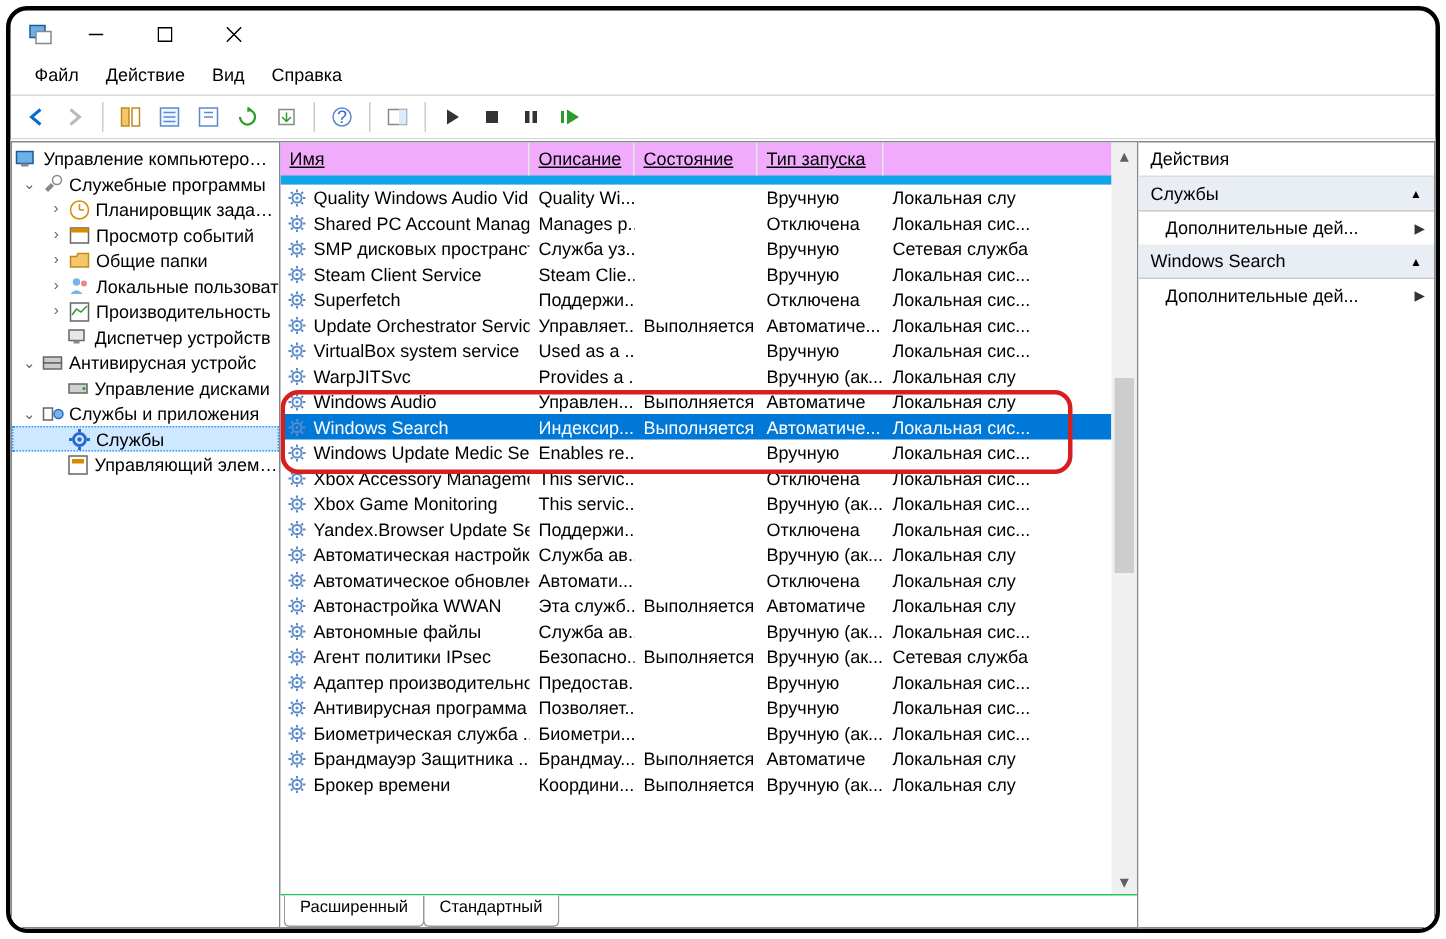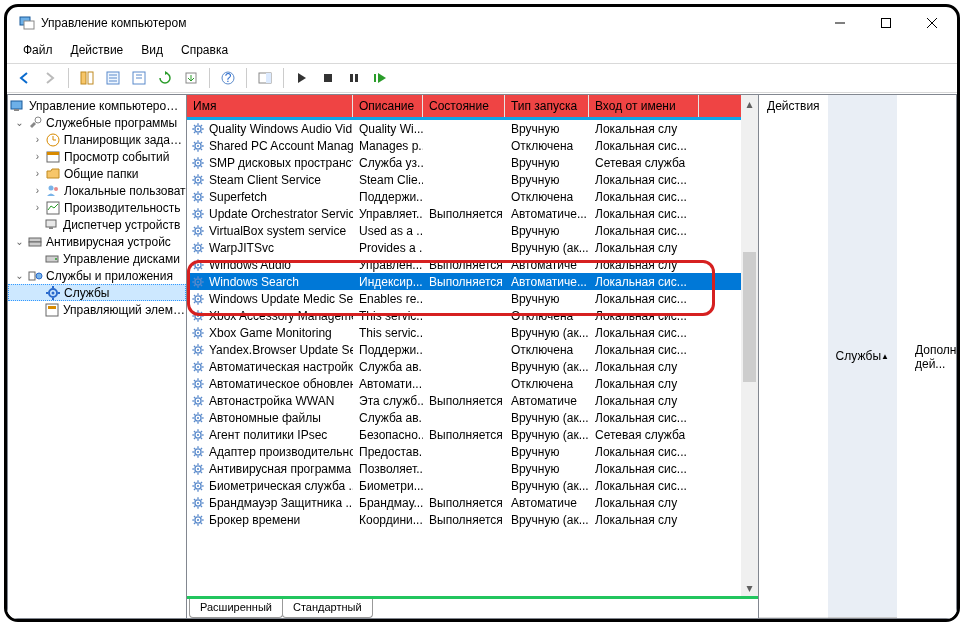--- a/index.html
+++ b/index.html
@@ -19,57 +19,56 @@
 .tree-pane { width: 180px; border: 1px solid #828790; overflow: hidden; background: #fff; margin: 0; }
 .tree { padding: 2px 0; }
 .tree-row { display: flex; align-items: center; white-space: nowrap; height: 17px; cursor: pointer; padding-left: 4px; }
 .tree-row.selected { background: #cde8ff; border: 1px dotted #3399ff; height: 17px; }
 .exp { width: 11px; text-align: center; color: #666; font-size: 10px; margin-right: 2px; cursor: pointer; }
 .tr-icon { width: 16px; height: 16px; margin-right: 3px; flex-shrink: 0; }
 .tree-row .label { overflow: hidden; text-overflow: ellipsis; }
 .center { flex: 1; display: flex; flex-direction: column; border: 1px solid #828790; border-left: none; border-right: 1px solid #828790; min-width: 0; }
 .list-wrap { flex: 1; display: flex; min-height: 0; }
 .list { flex: 1; overflow: hidden; position: relative; }
-.cols { display: flex; background: #ef4444; border-bottom: 3px solid #0ea5e9; }
+.cols { display: flex; background: #f0abfc; border-bottom: 6px solid #0ea5e9; text-decoration: underline; }
 .col { padding: 4px 6px; border-right: 1px solid #e5e5e5; font-size: 12px; color: #000; cursor: pointer; overflow: hidden; text-overflow: ellipsis; white-space: nowrap; }
 .rows { height: calc(100% - 24px); overflow-y: hidden; }
 .row { display: flex; align-items: center; height: 17px; white-space: nowrap; cursor: pointer; }
 .row.selected { background: #0078d7; color: #fff; }
 .cell { padding: 0 6px; overflow: hidden; text-overflow: ellipsis; display: flex; align-items: center; }
 .cell.first { padding-left: 4px; }
 .svc-icon { width: 14px; height: 14px; margin-right: 4px; flex-shrink:0; }
 .highlight-box { position: absolute; border: 3px solid #d62020; border-radius: 12px; pointer-events: none; left: 0px; top: 165px; width: 528px; height: 56px; z-index: 10; }
 .vscroll { width: 17px; background: #f0f0f0; display: flex; flex-direction: column; }
 .vscroll .arrow { height: 17px; display: flex; align-items: center; justify-content: center; color: #606060; cursor: pointer; }
 .vscroll .track { flex: 1; position: relative; }
 .vscroll .thumb { position: absolute; left: 2px; right: 2px; top: 140px; height: 130px; background: #cdcdcd; }
-.tabs { display: flex; padding-left: 2px; background: #fff; border-top: 3px solid #22c55e; height: 22px; }
+.tabs { display: flex; padding-left: 2px; background: #fff; border-top: 1px solid #22c55e; height: 22px; }
 .tab { border: 1px solid #999; border-top: none; border-radius: 0 0 4px 4px; padding: 2px 10px; margin-right: -1px; background: #fff; cursor: pointer; font-size: 11px; }
 .tab.active { background: #fff; }
-.actions { width: 198px; border: 1px solid #828790; border-left: none; display: flex; flex-direction: row; background: #fff; }
+.actions { width: 198px; border: 1px solid #828790; border-left: none; display: flex; flex-direction: column; background: #fff; }
 .actions-title { padding: 4px 8px; font-size: 12px; border-bottom: 1px solid #ddd; }
 .action-header { display: flex; justify-content: space-between; align-items: center; padding: 4px 8px; background: #e9eef5; border-bottom: 1px solid #ccc; cursor: pointer; }
 .action-item { display: flex; align-items: center; padding: 4px 6px 4px 18px; cursor: pointer; }
 .tri { font-size: 8px; color: #000; }
 .chev { font-size: 9px; color: #333; }
 svg { display: block; }
 </style>
 </head>
 <body>
 
 <div class="frame">
 
   <div class="titlebar">
     <span class="app-icon">
       <svg viewBox="0 0 16 16">
           <rect x="1" y="2" width="10" height="8" fill="#6db0e8" stroke="#1a5a9a"></rect>
           <rect x="5" y="6" width="10" height="8" fill="#fff" stroke="#888"></rect>
         </svg>
     </span>
-    <span class="title">Управление компьютером</span>
     <div class="win-controls">
       <div class="win-btn">
           <svg width="10" height="10">
             <line x1="0" y1="5" x2="10" y2="5" stroke="#000"></line>
           </svg>
         </div>
       <div class="win-btn">
           <svg width="10" height="10">
             <rect x="0.5" y="0.5" width="9" height="9" fill="none" stroke="#000"></rect>
           </svg>
@@ -315,21 +314,20 @@
 
     <div class="center">
       <div class="list-wrap">
         <div class="list" id="svc-list">
           <div class="highlight-box"></div>
           <div class="cols">
             <div class="col" style="width:166px">Имя</div>
             <div class="col" style="width:70px">Описание</div>
             <div class="col" style="width:82px">Состояние</div>
             <div class="col" style="width:84px">Тип запуска</div>
-            <div class="col" style="width:110px">Вход от имени</div>
           </div>
           <div class="rows" id="svc-rows">
               <div class="row">
                 <div class="cell first" style="width:166px">
                   <span class="svc-icon">
                     <svg viewBox="0 0 16 16">
                       <circle cx="8" cy="8" r="3.5" fill="none" stroke="#5a8acb" stroke-width="1.5"></circle>
                       <circle cx="8" cy="8" r="1.2" fill="#5a8acb"></circle>
                       <g stroke="#5a8acb" stroke-width="1.5">
                         <line x1="8" y1="1.5" x2="8" y2="3.5"></line>

